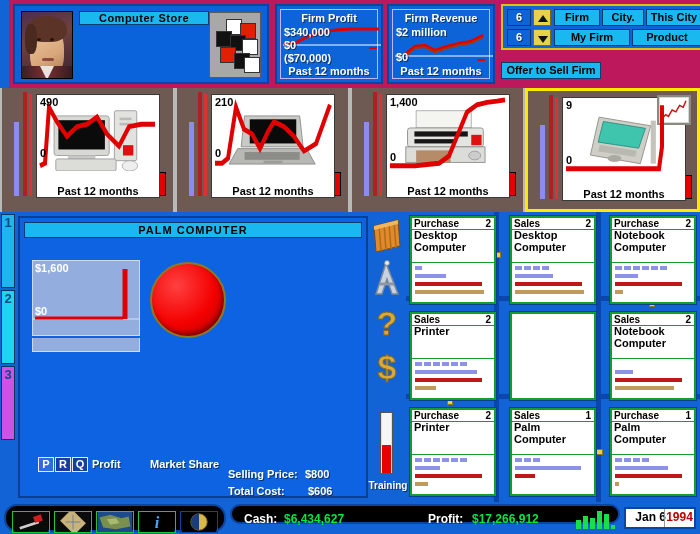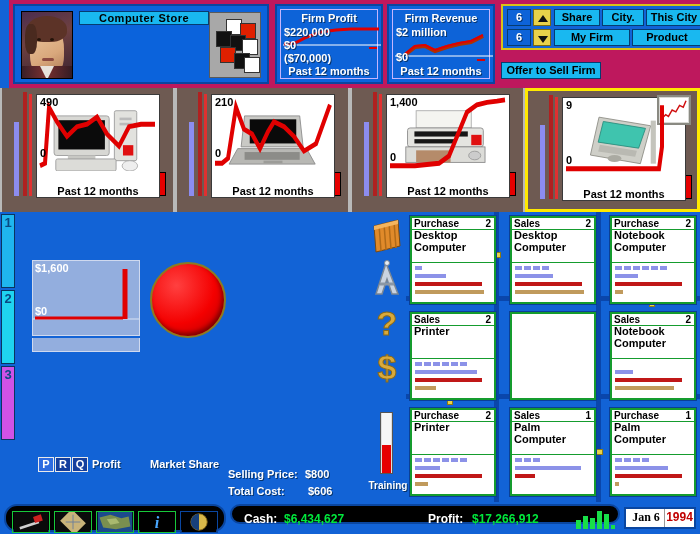--- a/index.html
+++ b/index.html
@@ -139,21 +139,21 @@
   
   .bottom { position:absolute; left:0; top:502px; width:700px; height:32px; background:#1263d6; }
   .bpod { position:absolute; background:#000; border:2px solid #0a46a0; border-radius:13px; }
   .btoolbtn { position:absolute; top:5px; width:38px; height:22px; border:1px solid #17c93a;
               overflow:hidden; }
   .money { position:absolute; color:#00e83c; font-weight:bold; font-size:12px; }
   .moneylbl { position:absolute; color:#ffffff; font-weight:bold; font-size:12px; }
   .datebox { position:absolute; right:4px; top:5px; width:72px; height:22px; background:#fff;
              border:2px solid #0a46a0; }
   .datebox .d { position:absolute; left:0; top:0; width:40px; height:18px; color:#000;
-                font-weight:bold; font-size:12px; text-align:center; line-height:17px;font-family:Liberation Serif, serif; }
+                font-weight:bold; font-size:12px; text-align:right; line-height:17px; }
   .datebox .y { position:absolute; right:0; top:0; width:30px; height:18px; color:#c00000;
                 font-weight:bold; font-size:12px; text-align:center; line-height:17px;
                 border-left:1px solid #999; }
 </style>
 </head>
 <body>
 
 <div class="screen">
 
   <div class="topbar">
@@ -184,21 +184,21 @@
 
     <div class="stat-panel" style="left:266px;width:108px;">
       <div class="stat-inner">
         <div class="stat-title">Firm Profit</div>
         <div style="position:absolute;left:0;top:16px;right:0;height:42px;">
           <svg class="sparkline" style="left:0;top:0;width:104px;height:42px" viewBox="0 0 104 42">
             <line x1="2" y1="19" x2="100" y2="19" stroke="#ffffff" stroke-width="1"></line>
             <polyline points="3,18 14,17 26,11 40,6 55,4 70,3 86,3 98,3" fill="none" stroke="#e00000" stroke-width="3"></polyline>
             <line x1="88" y1="22" x2="96" y2="22" stroke="#e00000" stroke-width="2"></line>
           </svg>
-          <div class="stat-val" style="position:absolute;top:0;">$220,000</div>
+          <div class="stat-val" style="position:absolute;top:0;">$340,000</div>
           <div class="stat-val" style="position:absolute;top:13px;">$0</div>
           <div class="stat-val" style="position:absolute;top:26px;">($70,000)</div>
         </div>
         <div class="stat-foot">Past 12 months</div>
       </div>
     </div>
 
     <div class="stat-panel" style="left:378px;width:108px;">
       <div class="stat-inner">
         <div class="stat-title">Firm Revenue</div>
@@ -214,21 +214,21 @@
         </div>
         <div class="stat-foot">Past 12 months</div>
       </div>
     </div>
 
     <div class="viewbox">
       <div class="vnum" style="left:4px;top:3px;">6</div>
       <div class="arrowbtn" style="left:30px;top:3px;">
         <i style="border-left:5px solid transparent;border-right:5px solid transparent;border-bottom:7px solid #111;"></i>
       </div>
-      <div class="vbtn" style="left:51px;top:3px;width:46px;">Share</div>
+      <div class="vbtn" style="left:51px;top:3px;width:46px;">Firm</div>
       <div class="vbtn" style="left:99px;top:3px;width:42px;">City.</div>
       <div class="vbtn" style="left:143px;top:3px;width:56px;">This City</div>
 
       <div class="vnum" style="left:4px;top:23px;">6</div>
       <div class="arrowbtn" style="left:30px;top:23px;">
         <i style="border-left:5px solid transparent;border-right:5px solid transparent;border-top:7px solid #111;top:6px;"></i>
       </div>
       <div class="vbtn" style="left:51px;top:23px;width:76px;">My Firm</div>
       <div class="vbtn" style="left:129px;top:23px;width:70px;">Product</div>
     </div>
@@ -349,20 +349,23 @@
     </div>
 
   <div class="main">
 
     <div class="floortabs">
       <div class="ftab" style="top:2px;height:74px;background:#1fb6ef;">1</div>
       <div class="ftab" style="top:78px;height:74px;background:#1fd4f0;">2</div>
       <div class="ftab" style="top:154px;height:74px;background:#cf52e6;">3</div>
     </div>
 
+    <div class="detail">
+      <div class="detail-title">PALM COMPUTER</div>
+    </div>
 
     <div class="prq" style="left:38px;top:245px;background:#2d6be0;">P</div>
     <div class="prq" style="left:55px;top:245px;background:#143f9e;">R</div>
     <div class="prq" style="left:72px;top:245px;background:#143f9e;">Q</div>
     <div class="lbl" style="left:92px;top:246px;">Profit</div>
     <div class="lbl" style="left:150px;top:246px;">Market Share</div>
 
     <div class="profchart">
       <svg style="position:absolute;left:0;top:0;width:106px;height:74px" viewBox="0 0 106 74">
         <line x1="0" y1="58" x2="106" y2="58" stroke="#d8e2f4" stroke-width="1"></line>

